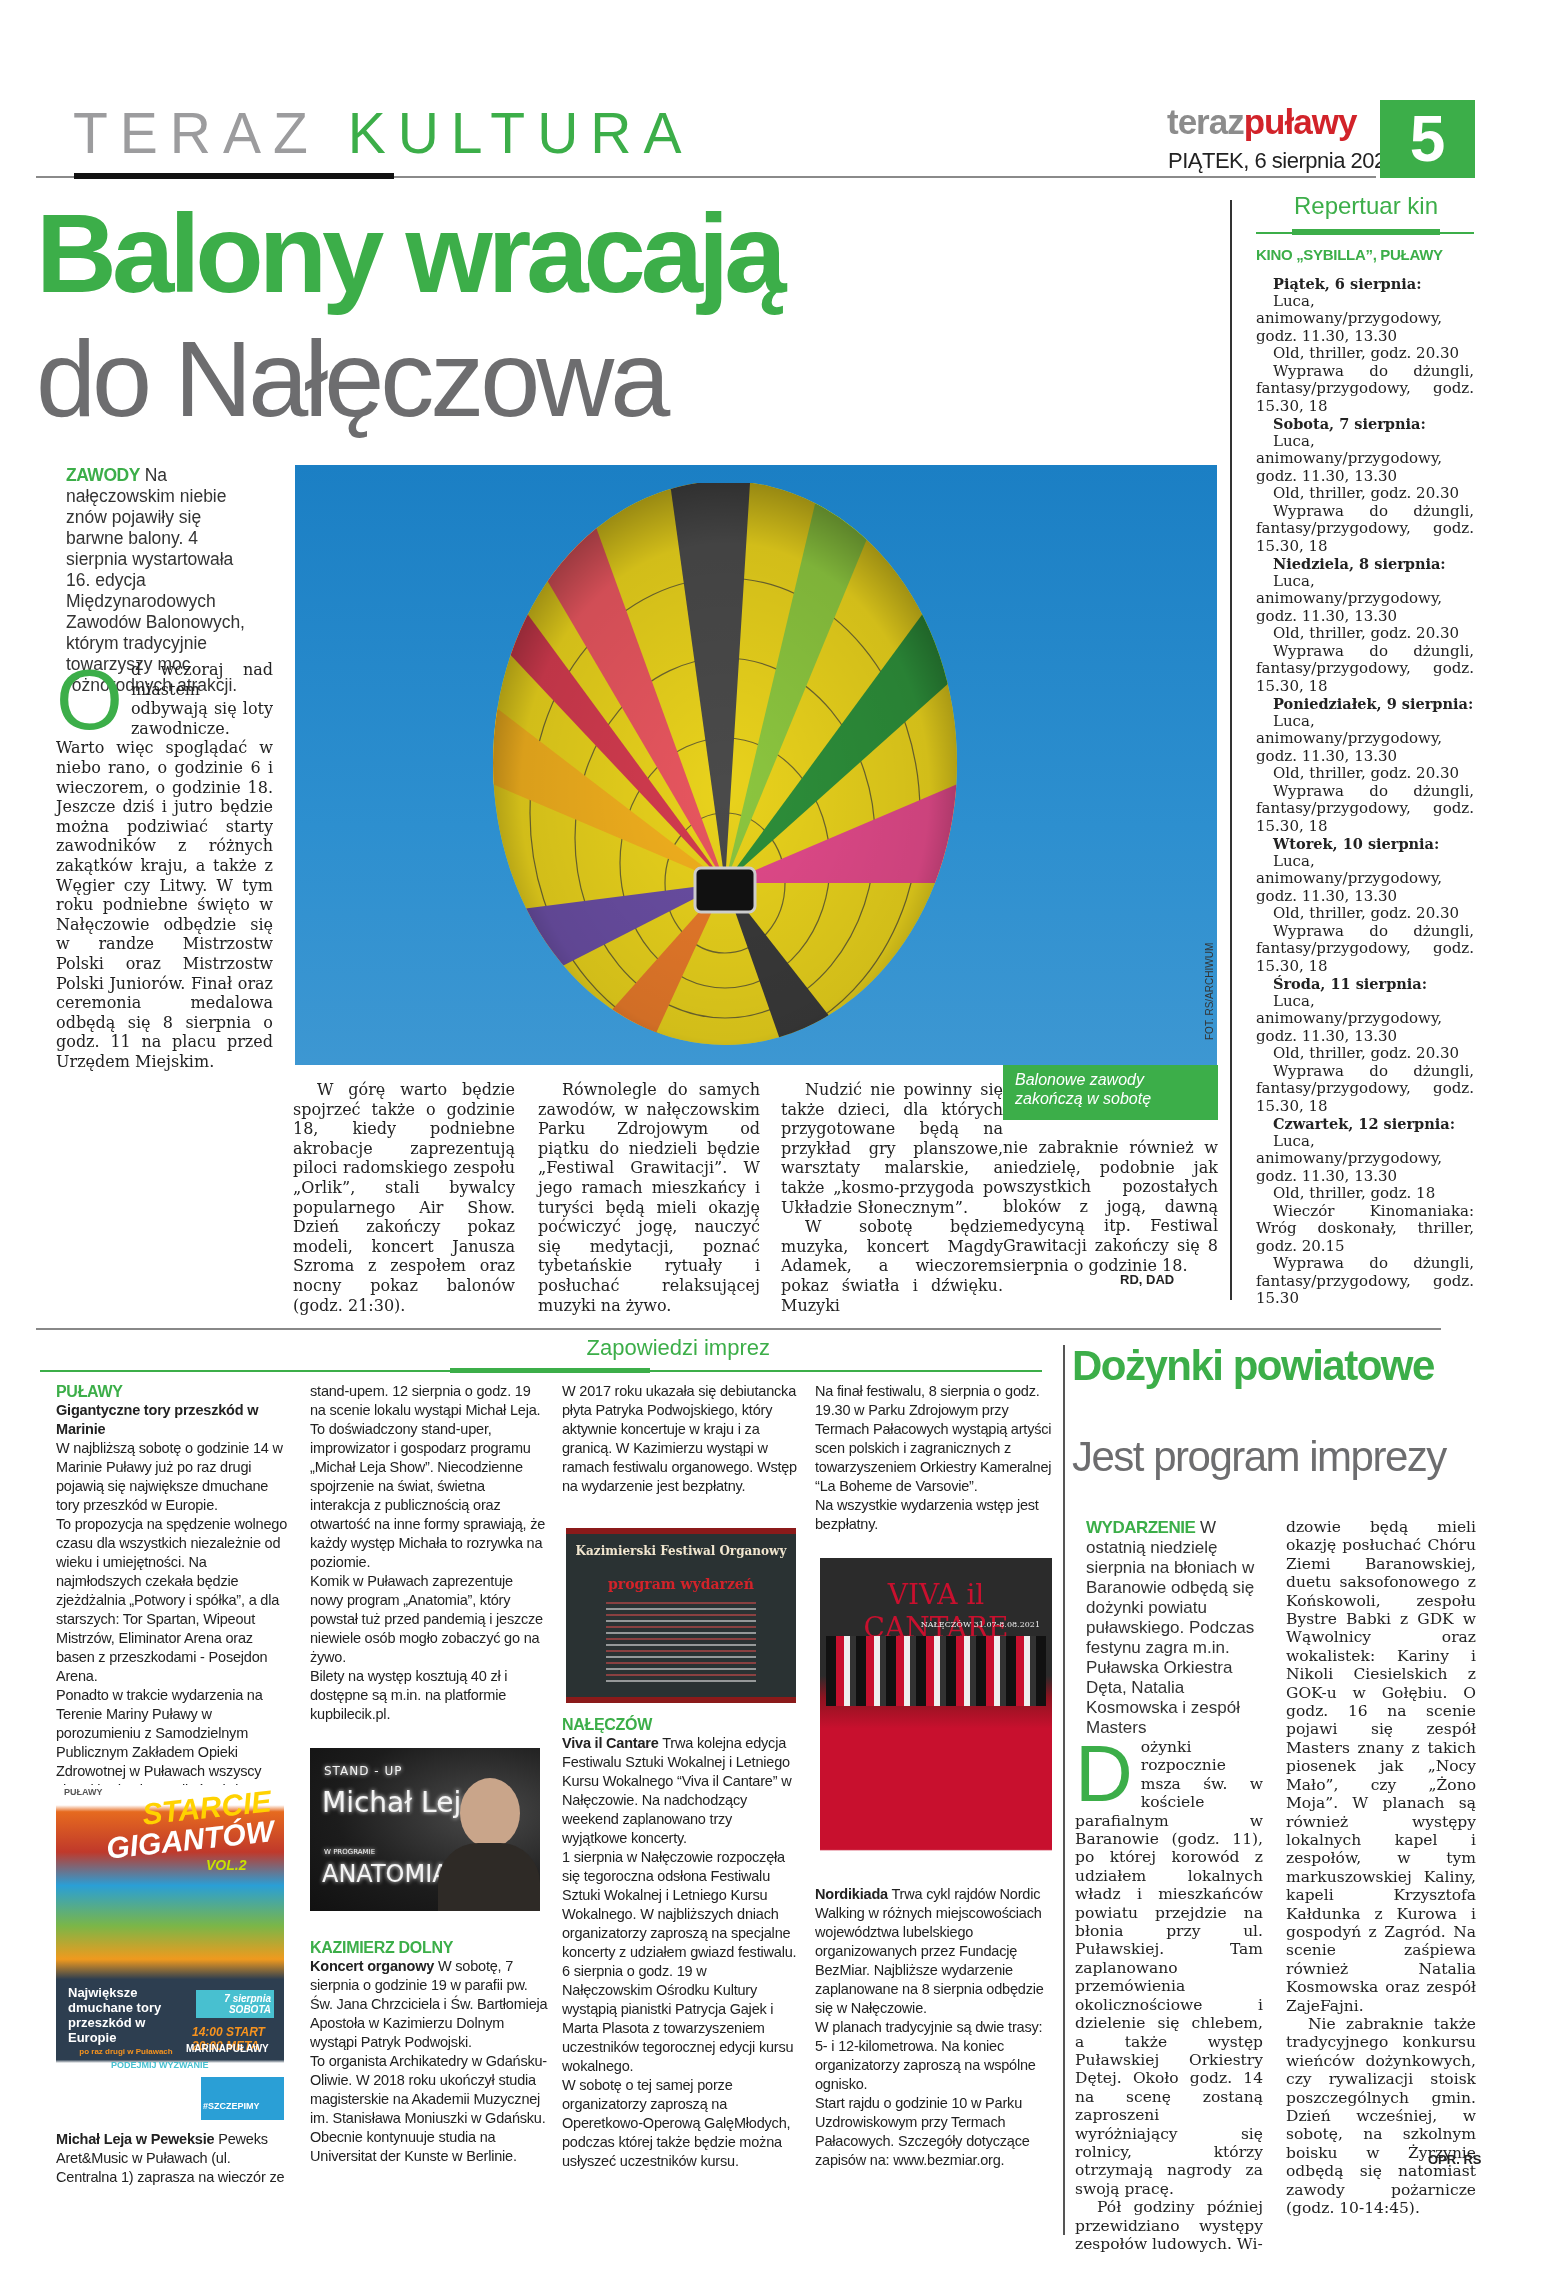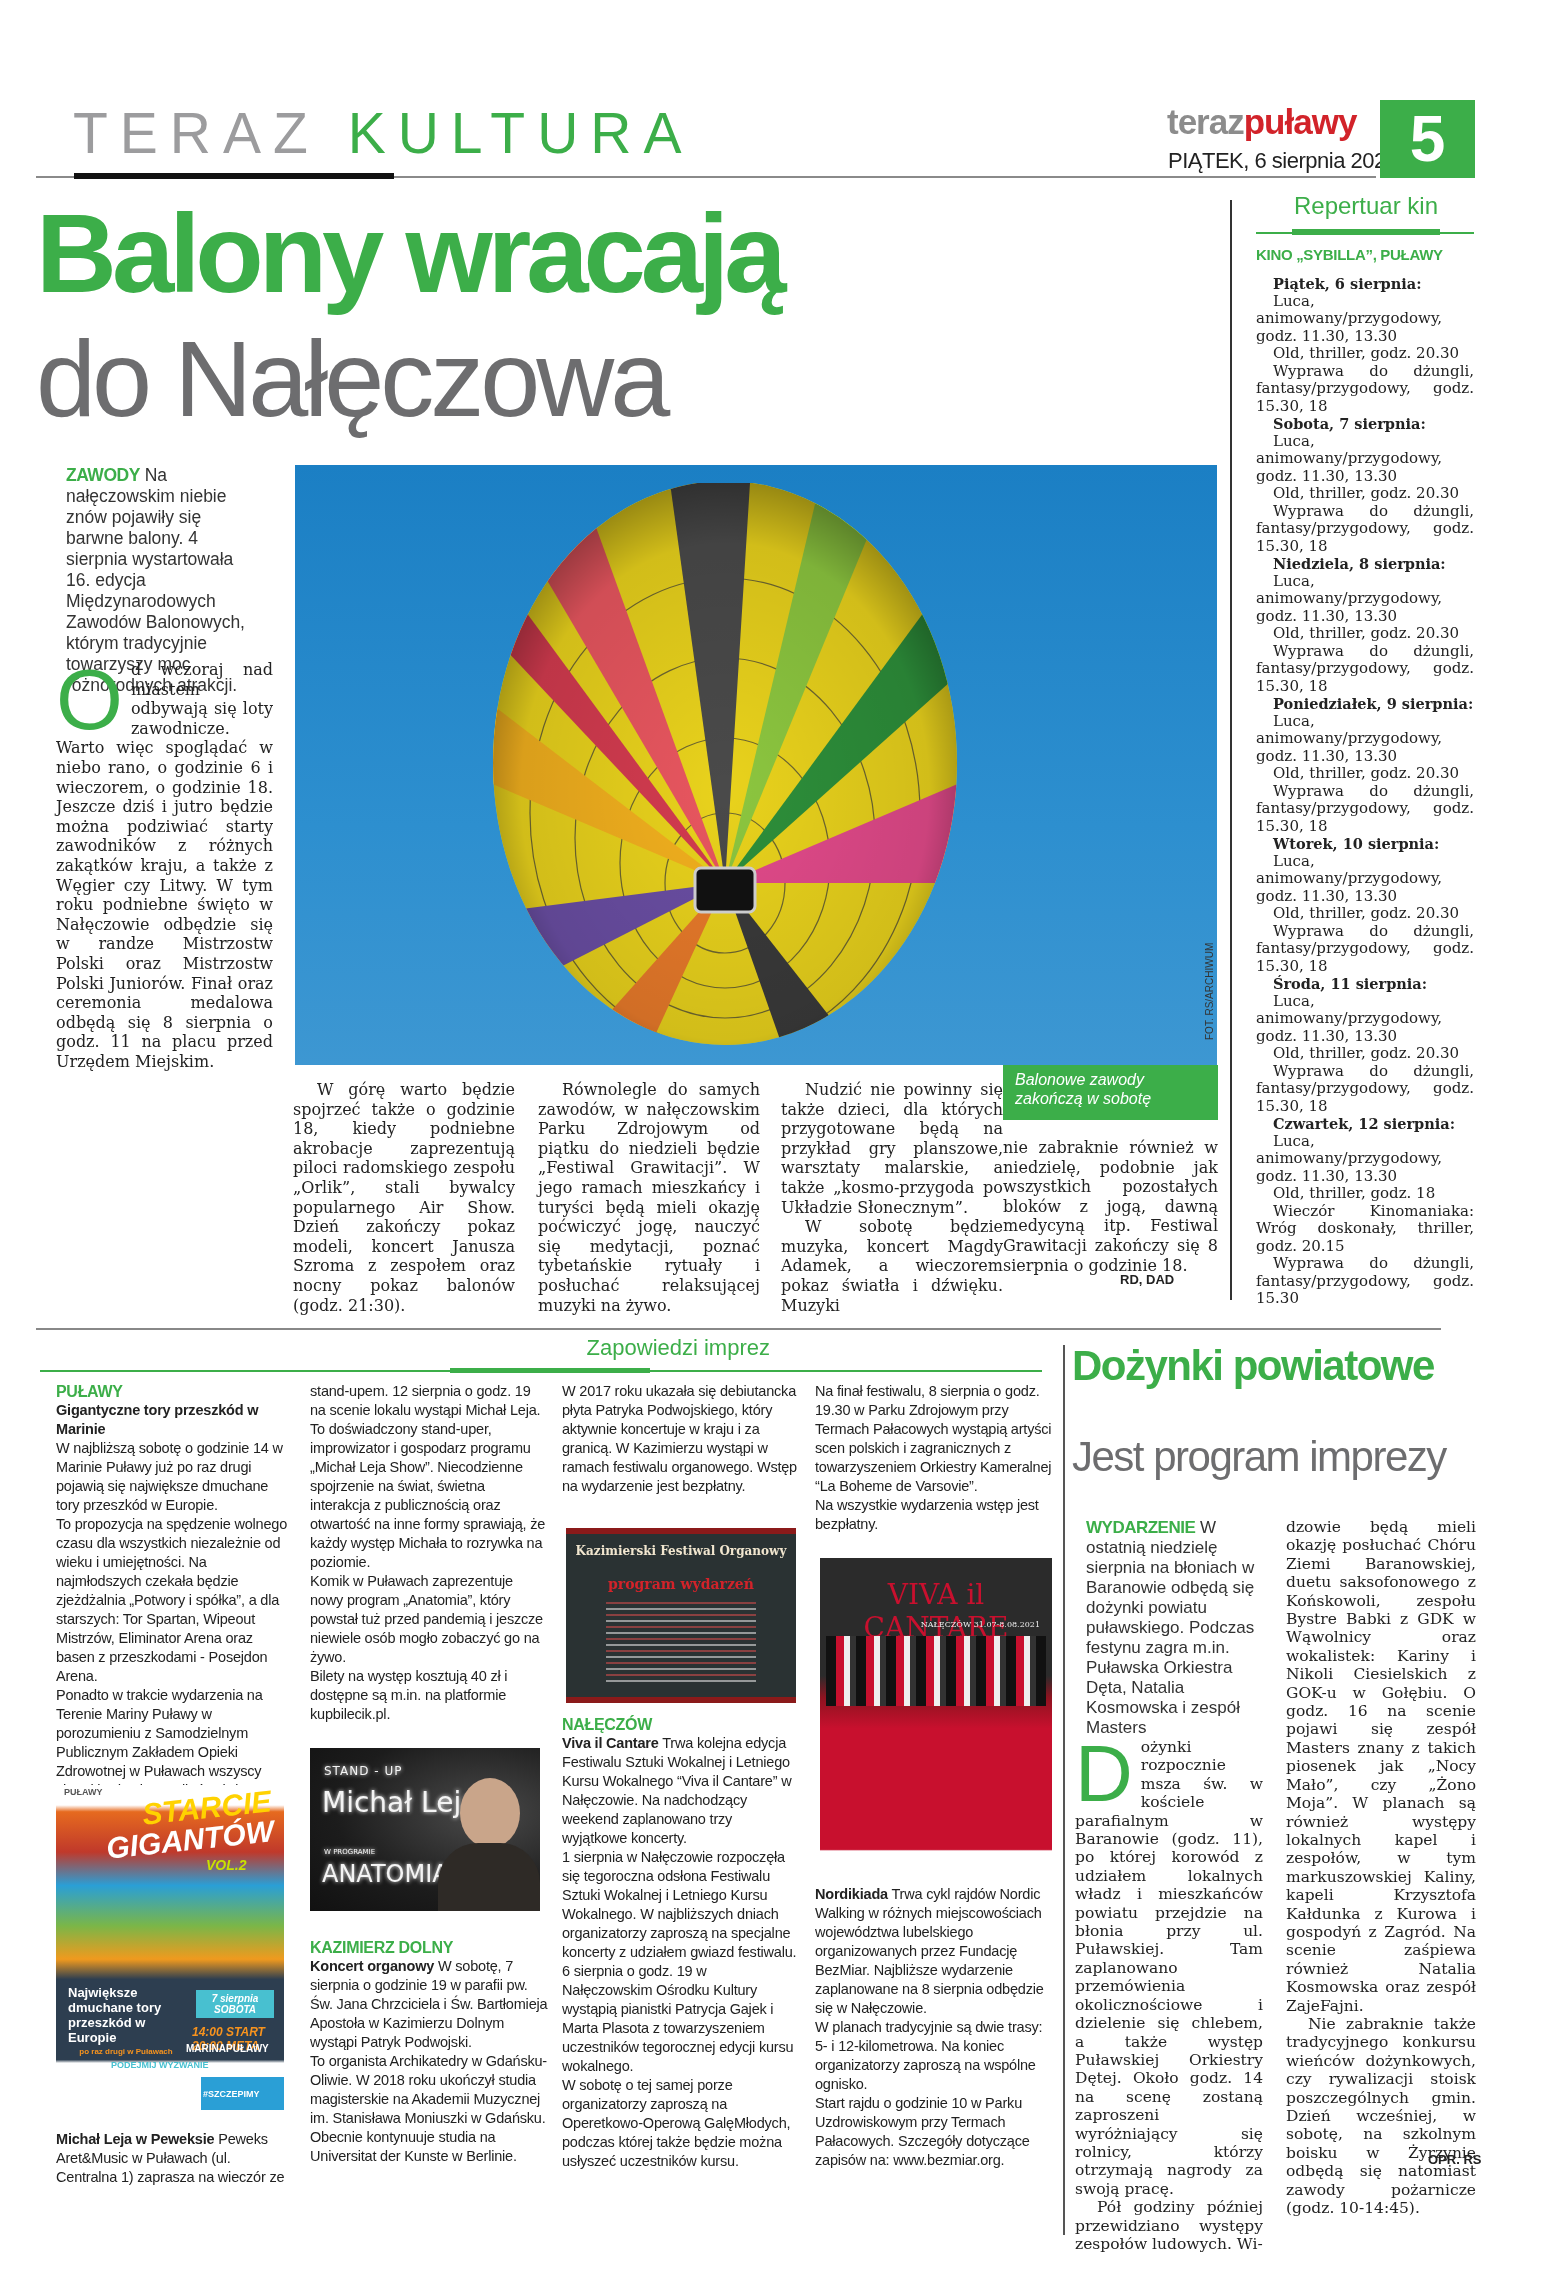--- a/index.html
+++ b/index.html
@@ -231,25 +231,25 @@
 To propozycja na spędzenie wolnego czasu dla wszystkich niezależnie od wieku i umiejętności. Na najmłodszych czekała będzie zjeżdżalnia „Potwory i spółka”, a dla starszych: Tor Spartan, Wipeout Mistrzów, Eliminator Arena oraz basen z przeszkodami - Posejdon Arena.
 Ponadto w trakcie wydarzenia na Terenie Mariny Puławy w porozumieniu z Samodzielnym Publicznym Zakładem Opieki Zdrowotnej w Puławach wszyscy chętni będą się mogli również zaszczepić.</div>
 </div>
 <div id="poster-gigant" class="abs">
   <div class="gt" style="left:8px;top:2px;font-size:9px;color:#555;font-style:normal">PUŁAWY</div>
   <div class="gt" style="left:86px;top:6px;font-size:30px;color:#ffd200;transform:rotate(-6deg)">STARCIE</div>
   <div class="gt" style="left:50px;top:38px;font-size:30px;transform:rotate(-6deg)">GIGANTÓW</div>
   <div class="gt" style="left:150px;top:72px;font-size:14px;color:#c9e100">VOL.2</div>
   <div class="gt" style="left:12px;top:200px;width:110px;font-size:13px;font-style:normal;line-height:15px">Największe dmuchane tory przeszkód w Europie</div>
   <div class="gt" style="left:20px;top:262px;width:100px;font-size:8px;color:#f7931e;font-style:normal;text-align:center">po raz drugi w Puławach</div>
-  <div class="gt" style="left:140px;top:205px;width:78px;background:#48c0d0;font-size:10px;text-align:center;padding:3px">7 sierpnia SOBOTA</div>
+  <div class="gt" style="left:140px;top:205px;width:78px;background:#48c0d0;font-size:10px;text-align:right;padding:3px">7 sierpnia SOBOTA</div>
   <div class="gt" style="left:136px;top:240px;font-size:12px;color:#f7931e">14:00 START  20:00 META</div>
   <div class="gt" style="left:130px;top:258px;font-size:10px;font-style:normal">MARINAPUŁAWY</div>
   <div class="gt" style="left:55px;top:275px;font-size:9px;color:#48c0d0;font-style:normal">PODEJMIJ WYZWANIE</div>
-  <div class="gt" style="left:145px;top:292px;width:83px;height:33px;background:#2a9fd6;font-size:9px;font-style:normal;padding:12px 2px">#SZCZEPIMY</div>
+  <div class="gt" style="left:145px;top:292px;width:83px;height:33px;background:#2a9fd6;font-size:9px;font-style:normal;padding:24px 2px">#SZCZEPIMY</div>
 </div>
 <div class="abs evcol" style="left:56px;top:2130px;width:238px">
   <b>Michał Leja w Peweksie</b><span> Peweks Aret&amp;Music w Puławach (ul. Centralna 1) zaprasza na wieczór ze</span>
 </div>
 
 <div id="ev2" class="abs evcol">
   <div style="white-space:pre-line">stand-upem. 12 sierpnia o godz. 19 na scenie lokalu wystąpi Michał Leja. To doświadczony stand-uper, improwizator i gospodarz programu „Michał Leja Show”. Niecodzienne spojrzenie na świat, świetna interakcja z publicznością oraz otwartość na inne formy sprawiają, że każdy występ Michała to rozrywka na poziomie.
 Komik w Puławach zaprezentuje nowy program „Anatomia”, który powstał tuż przed pandemią i jeszcze niewiele osób mogło zobaczyć go na żywo.
 Bilety na występ kosztują 40 zł i dostępne są m.in. na platformie kupbilecik.pl.</div>
 </div>

